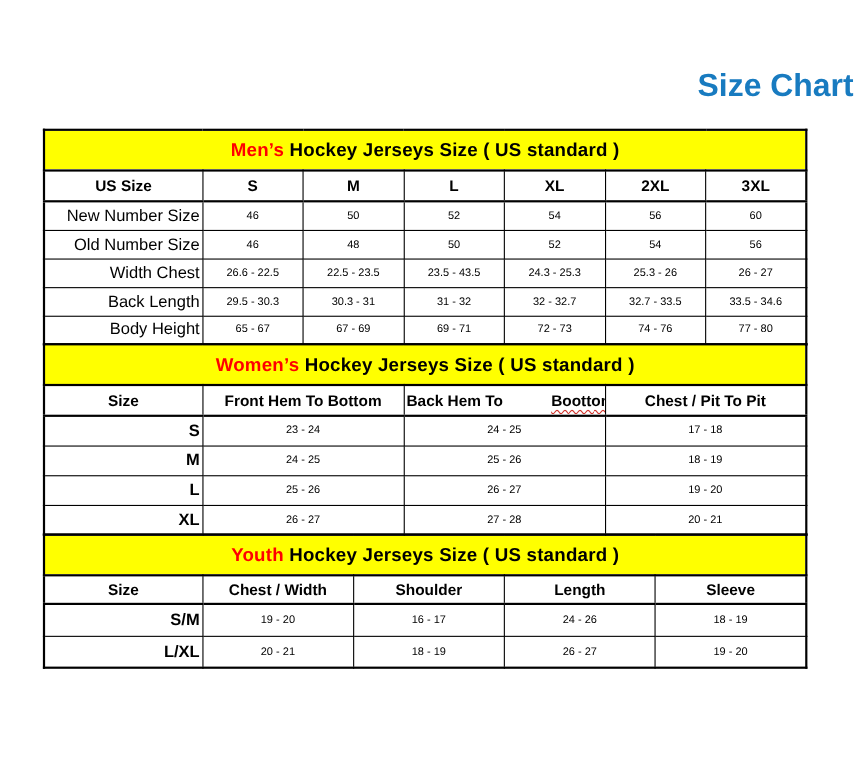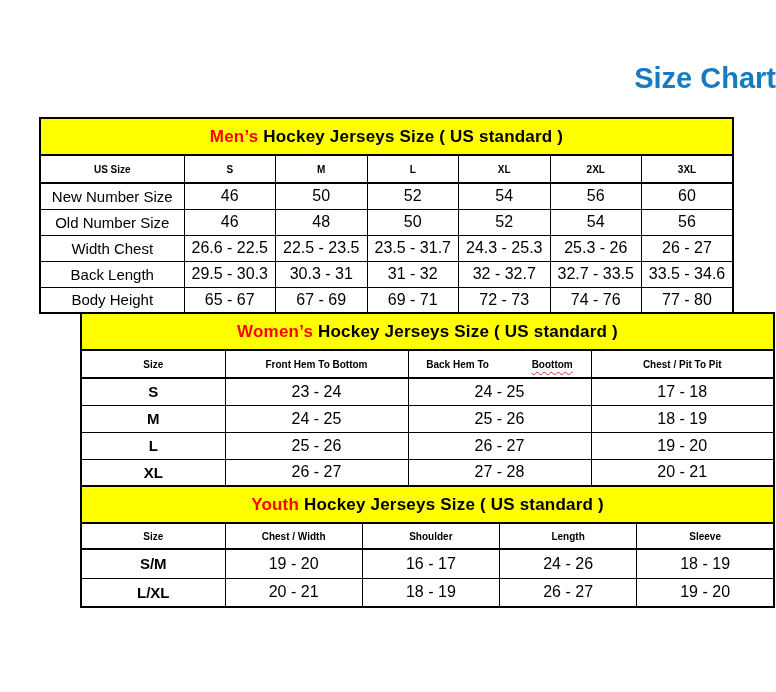--- a/index.html
+++ b/index.html
@@ -11,40 +11,40 @@
   .page-title{
     margin:0;padding-top:62px;padding-bottom:22px;
     text-align:right;font-size:29px;font-weight:bold;letter-spacing:0px;
     color:var(--title-blue,#187BC0);
   }
   .tables-wrap{margin-left:39px;width:589px;}
   table.sec{
     border-collapse:collapse;table-layout:fixed;width:695px;
     border:2px solid var(--border-black,#000);
   }
-  table.sec + table.sec{margin-top:-2px;margin-left:41px;}
+  table.sec + table.sec{margin-top:-2px;}
   col.col-label{width:144px;}
   .sec td,.sec th{
     border:1px solid var(--border-black,#000);
     text-align:center;vertical-align:middle;
     color:#000;padding:0 2px;overflow:hidden;white-space:nowrap;
   }
   .banner-row td{
     background:var(--banner-yellow,#FFFF00);
     border:2px solid var(--border-black,#000);
     font-size:17px;font-weight:bold;height:35px;letter-spacing:0.2px;
   }
   .banner-hl{color:var(--accent-red,#FF0000);}
   .head-row th{
-    font-weight:bold;font-size:10px;
+    font-weight:bold;font-size:14px;
     border-bottom:2px solid var(--border-black,#000);
   }
-  .sec th.rowlabel{font-weight:bold;font-size:15px;}
+  .sec th.rowlabel{font-weight:bold;font-size:15px;text-align:right;}
   .mens th.rowlabel{font-weight:normal;font-size:15px;}
-  .sec td.val{font-size:16px;font-weight:normal;text-align:center;}
+  .sec td.val{font-size:10px;font-weight:normal;text-align:center;}
   .mens .head-row{height:28px;}
   .mens tr.data{height:26px;}
   .womens .head-row{height:28px;}
   .womens tr.data{height:27px;}
   .youth .head-row{height:26px;}
   .youth tr.data{height:29px;}
   .squiggle{
     text-decoration-line:underline;
     text-decoration-style:wavy;
     text-decoration-color:var(--squiggle-red,#D0342C);
@@ -97,21 +97,21 @@
           <td class="val">48</td>
           <td class="val">50</td>
           <td class="val">52</td>
           <td class="val">54</td>
           <td class="val">56</td>
         </tr>
         <tr class="data">
           <th class="rowlabel">Width Chest</th>
           <td class="val">26.6 - 22.5</td>
           <td class="val">22.5 - 23.5</td>
-          <td class="val">23.5 - 31.7</td>
+          <td class="val">23.5 - 43.5</td>
           <td class="val">24.3 - 25.3</td>
           <td class="val">25.3 - 26</td>
           <td class="val">26 - 27</td>
         </tr>
         <tr class="data">
           <th class="rowlabel">Back Length</th>
           <td class="val">29.5 - 30.3</td>
           <td class="val">30.3 - 31</td>
           <td class="val">31 - 32</td>
           <td class="val">32 - 32.7</td>

